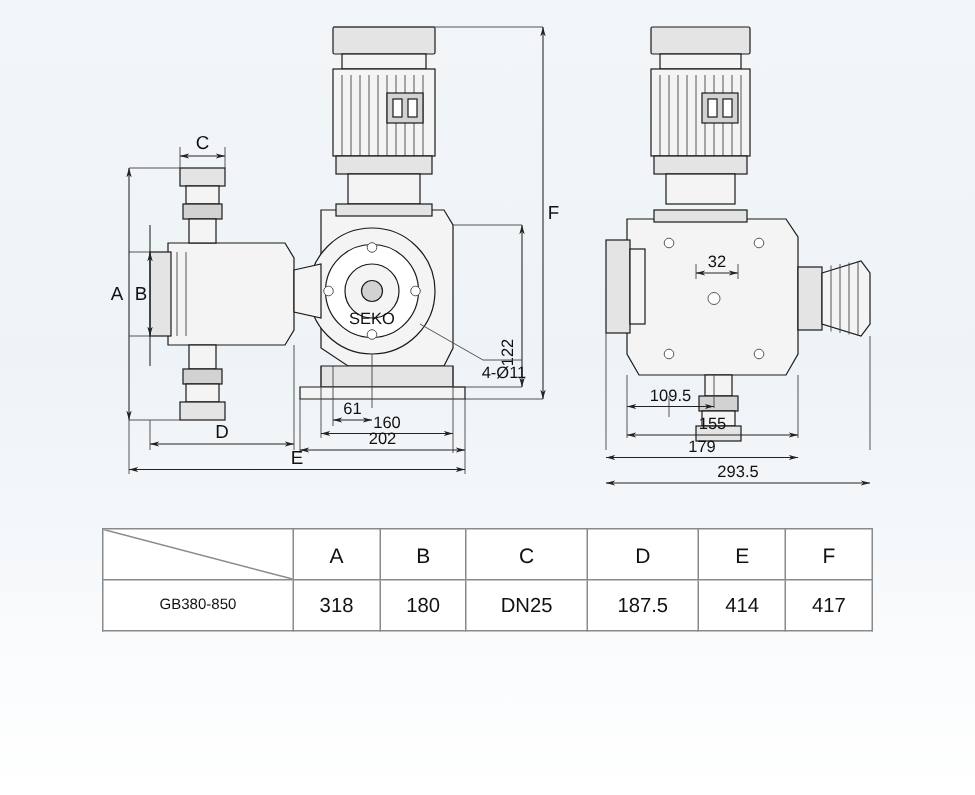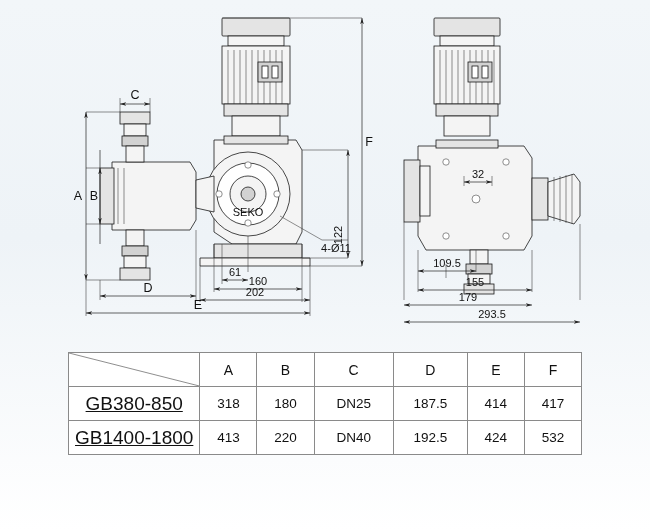--- a/index.html
+++ b/index.html
@@ -52,22 +52,21 @@
     padding: 0;
   }
   #spec-table .col-model { width: 140px; }
   #spec-table .col-v { width: 62px; }
   #spec-table .col-c { width: 86px; }
   #spec-table .col-d { width: 80px; }
   #spec-table thead td {
     font-size: 14px;
   }
   #spec-table tbody td:first-child {
-    font-size: 19px;
-    text-decoration: underline;
+    font-size: 10px;
   }
   .corner {
     position: relative;
     padding: 0;
   }
   .corner svg {
     position: absolute;
     left: 0; top: 0;
     width: 100%;
     height: 100%;
@@ -331,25 +330,16 @@
     <tbody>
       <tr>
         <td>GB380-850</td>
         <td>318</td>
         <td>180</td>
         <td>DN25</td>
         <td>187.5</td>
         <td>414</td>
         <td>417</td>
       </tr>
-      <tr>
-        <td>GB1400-1800</td>
-        <td>413</td>
-        <td>220</td>
-        <td>DN40</td>
-        <td>192.5</td>
-        <td>424</td>
-        <td>532</td>
-      </tr>
     </tbody>
   </table>
 
 </div>
 
 </body></html>

